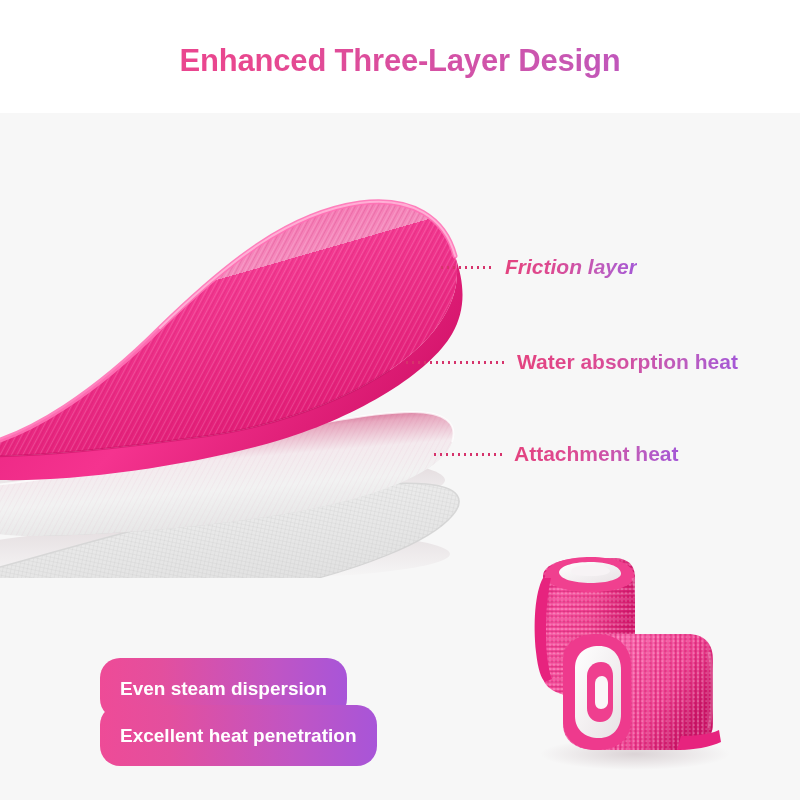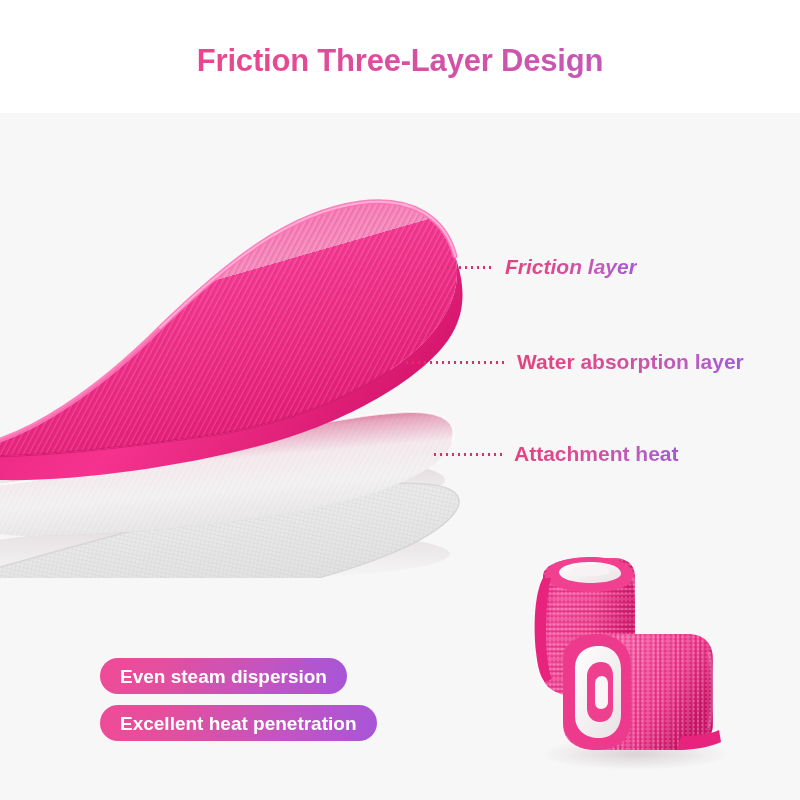--- a/index.html
+++ b/index.html
@@ -108,22 +108,22 @@
   #callout-water { left: 406px; top: 347px; }
   #callout-water .leader { width: 99px; }
   #callout-attachment { left: 434px; top: 439px; }
   #callout-attachment .leader { width: 68px; }
 
   
   .benefit-pill {
     position: absolute;
     display: flex;
     align-items: center;
-    height: 36px;
-    padding: 0 20px;
+    height: 29px;
+    padding: 16px 20px;
     border-radius: 20px;
     color: #ffffff;
     font-size: 19px;
     font-weight: bold;
     line-height: 39px;
     white-space: nowrap;
     background-image: linear-gradient(90deg, #ee4b97 0%, #e34f9e 25%, #c055c4 70%, #a855d8 100%);
     z-index: 5;
   }
   #pill-steam { left: 100px; top: 658px; }
@@ -343,31 +343,31 @@
 
           <path d="M 176 188 C 190 188 206 186 214 182 L 216 194
                    C 206 199 188 202 172 202 Z" fill="#e7237e"></path>
           <path d="M 204 104 C 208 122 208 160 204 180" fill="none" stroke="#ffffff" stroke-opacity="0.2" stroke-width="3"></path>
         </g>
       </svg>
     </div>
   </div>
 
   <div class="header-band">
-    <div class="page-title">Friction Three-Layer Design</div>
+    <div class="page-title">Enhanced Three-Layer Design</div>
   </div>
 
   <div class="callout" id="callout-friction">
     <span class="leader"></span>
     <span class="callout-text">Friction layer</span>
   </div>
 
   <div class="callout" id="callout-water">
     <span class="leader"></span>
-    <span class="callout-text">Water absorption layer</span>
+    <span class="callout-text">Water absorption heat</span>
   </div>
 
   <div class="callout" id="callout-attachment">
     <span class="leader"></span>
     <span class="callout-text">Attachment heat</span>
   </div>
 
   <div class="benefit-pill" id="pill-steam">Even steam dispersion</div>
   <div class="benefit-pill" id="pill-heat">Excellent heat penetration</div>
 

